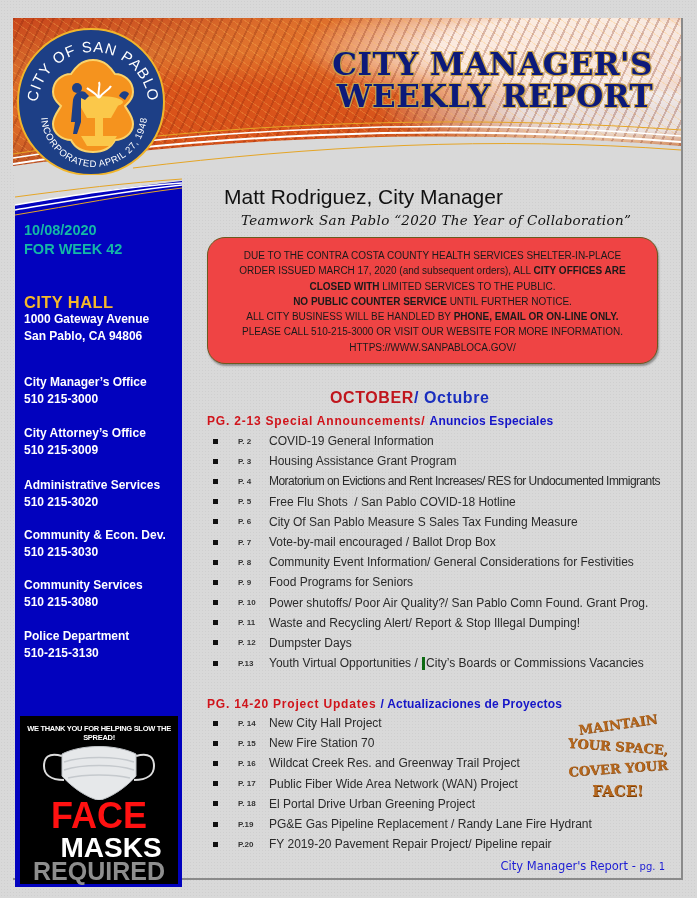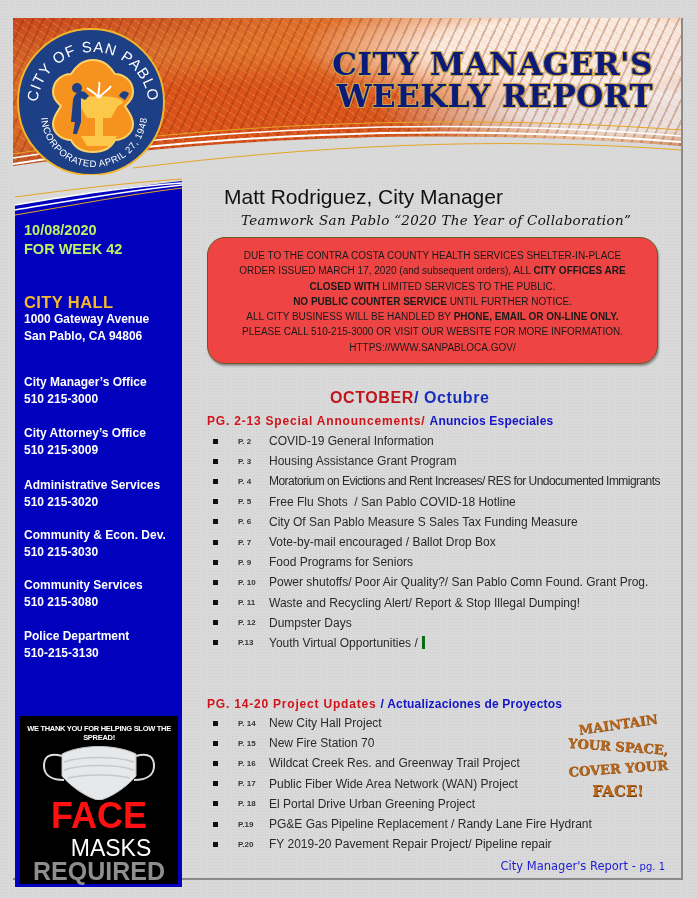--- a/index.html
+++ b/index.html
@@ -46,31 +46,31 @@
     border-radius: 50%; background: #1d3f86; border: 2px solid #f1b52b;
   }
   .seal svg { position: absolute; left: 0; top: 0; }
 
   
   .sidebar {
     position: absolute; left: 15px; top: 175px; width: 167px; height: 712px;
     background: #0202be;
   }
   .sidebar-swoosh { position: absolute; left: 0; top: 0; width: 167px; height: 45px; }
-  .sb-date { position: absolute; left: 9px; top: 46px; color: #bef264; font-weight: bold; font-size: 14.5px; line-height: 19px; font-family: "Liberation Sans", sans-serif; }
+  .sb-date { position: absolute; left: 9px; top: 46px; color: #14b8a6; font-weight: bold; font-size: 14.5px; line-height: 19px; font-family: "Liberation Sans", sans-serif; }
   .sb-cityhall { position: absolute; left: 9px; top: 118px; color: #f5b82a; font-weight: bold; font-size: 16.5px; font-family: "Liberation Sans", sans-serif; letter-spacing: 0.4px; }
   .sb-block { position: absolute; left: 9px; color: #fff; font-weight: bold; font-size: 12px; line-height: 17px; font-family: "Liberation Sans", sans-serif; }
   .sb-block .phone { font-weight: normal; font-weight: 600; }
   .mask-ad {
     position: absolute; left: 20px; top: 716px; width: 158px; height: 168px;
     background: #000;
   }
   .mask-ad .thanks { position: absolute; left: 0; width: 100%; top: 8px; text-align: center; color: #fff; font-size: 7.5px; font-weight: bold; font-family: "Liberation Sans", sans-serif; letter-spacing: -0.3px; }
   .mask-ad .face { position: absolute; left: 0; width: 100%; top: 82px; text-align: center; color: #ff1111; font-size: 36px; font-weight: bold; font-family: "Liberation Sans", sans-serif; line-height: 36px; }
-  .mask-ad .masks { position: absolute; left: 0; width: 100%; top: 118px; text-align: center; color: #fff; font-size: 23px; font-weight: normal; font-family: "Liberation Sans", sans-serif; line-height: 28px; padding-left: 24px; }
+  .mask-ad .masks { position: absolute; left: 0; width: 100%; top: 118px; text-align: center; color: #fff; font-size: 28px; font-weight: bold; font-family: "Liberation Sans", sans-serif; line-height: 28px; padding-left: 24px; }
   .mask-ad .required { position: absolute; left: 0; width: 100%; top: 143px; text-align: center; color: #8e8e8e; font-size: 25px; font-weight: bold; font-family: "Liberation Sans", sans-serif; line-height: 25px; }
   .mask-ad svg { position: absolute; left: 22px; top: 26px; }
 
   
   .mgr-name { position: absolute; left: 224px; top: 185px; font-family: "Liberation Sans", sans-serif; font-size: 21px; color: #111; }
   .tagline { position: absolute; left: 196px; top: 212px; width: 480px; text-align: center; font-family: "DejaVu Serif", serif; font-style: italic; font-size: 13.5px; color: #111; letter-spacing: 0.3px; }
   .notice {
     position: absolute; left: 207px; top: 237px; width: 451px; height: 127px;
     background: #ef4444; border: 1px solid #6a5a20; border-radius: 18px;
     box-shadow: 1px 2px 2px rgba(0,0,0,0.35);
@@ -249,20 +249,25 @@
       <span class="pg">P. 6</span>
       <span>City Of San Pablo Measure S Sales Tax Funding Measure</span>
     </li>
   <li>
       <span class="bullet"></span>
       <span class="pg">P. 7</span>
       <span>Vote-by-mail encouraged / Ballot Drop Box</span>
     </li>
   <li>
       <span class="bullet"></span>
+      <span class="pg">P. 8</span>
+      <span>Community Event Information/ General Considerations for Festivities</span>
+    </li>
+  <li>
+      <span class="bullet"></span>
       <span class="pg">P. 9</span>
       <span>Food Programs for Seniors</span>
     </li>
   <li>
       <span class="bullet"></span>
       <span class="pg">P. 10</span>
       <span>Power shutoffs/ Poor Air Quality?/ San Pablo Comn Found. Grant Prog.</span>
     </li>
   <li>
       <span class="bullet"></span>
@@ -272,20 +277,21 @@
   <li>
       <span class="bullet"></span>
       <span class="pg">P. 12</span>
       <span>Dumpster Days</span>
     </li>
   <li>
       <span class="bullet"></span>
       <span class="pg">P.13</span>
       <span style="white-space:pre;">Youth Virtual Opportunities / </span>
       <span class="cursor"></span>
+      <span>City’s Boards or Commissions Vacancies</span>
     </li>
 </ul>
 
 <div class="section-h" style="top:697px;">
   <span class="en">PG. 14-20 Project Updates </span><span class="es">/ Actualizaciones de Proyectos</span>
 </div>
 
 <ul class="toc" style="top:713px;">
   <li>
       <span class="bullet"></span>

